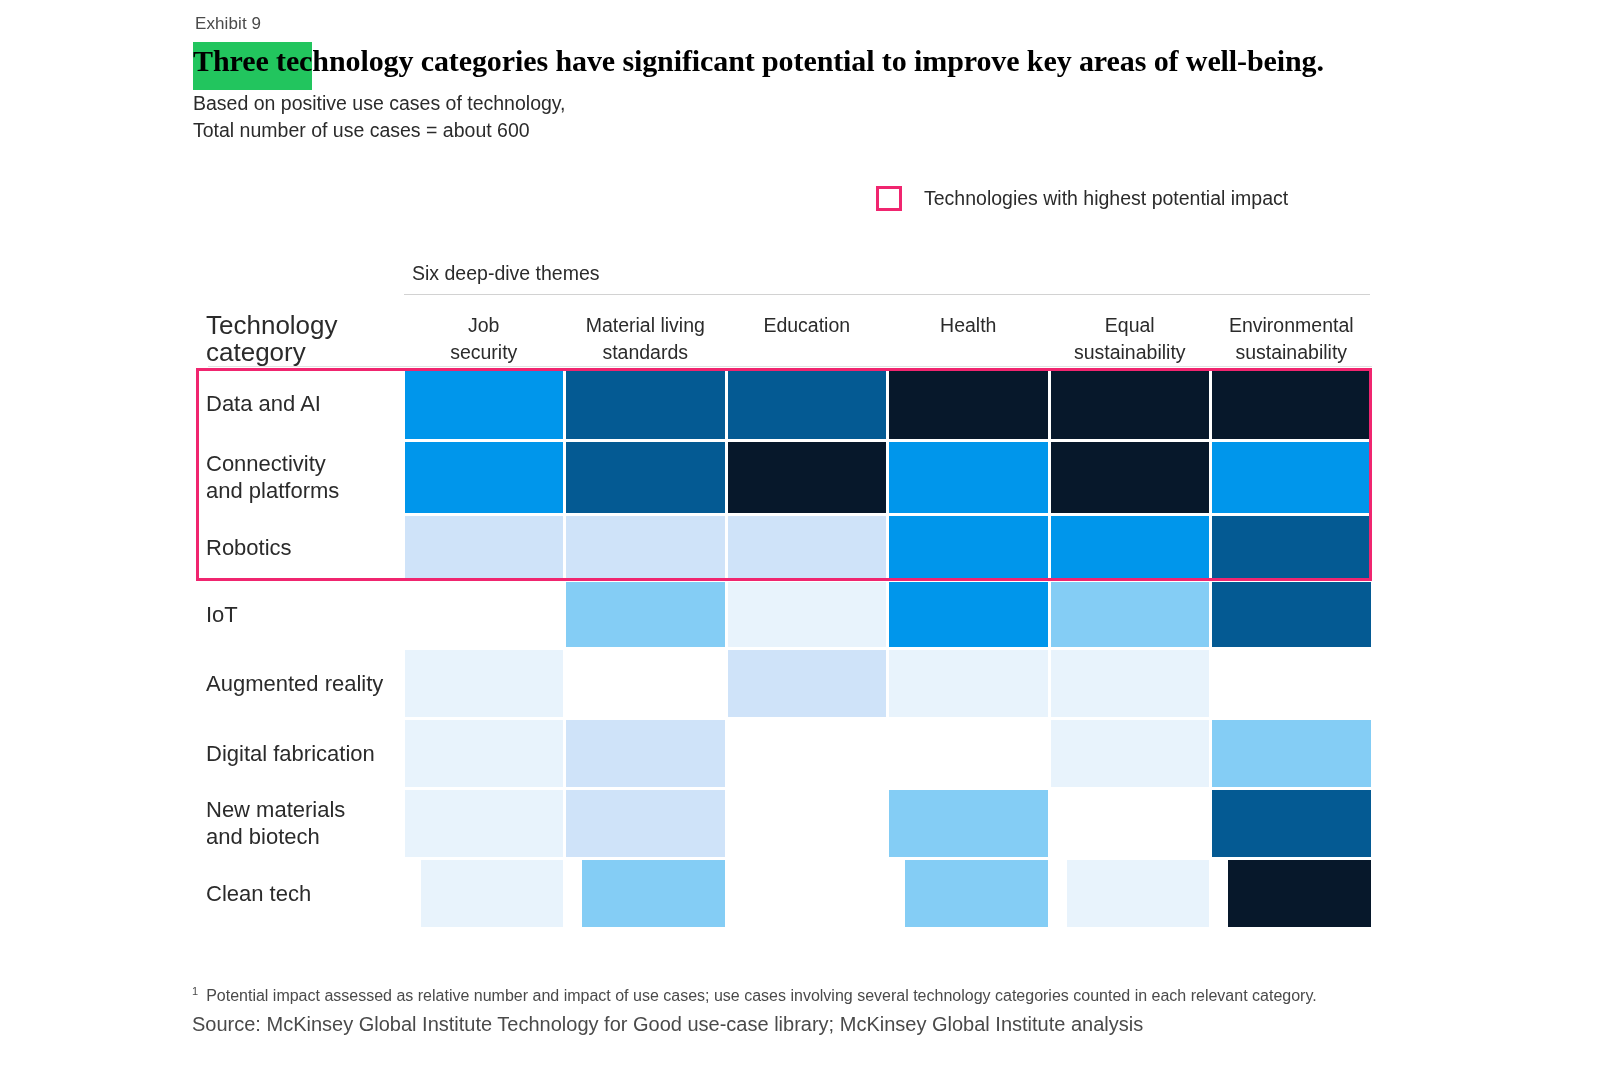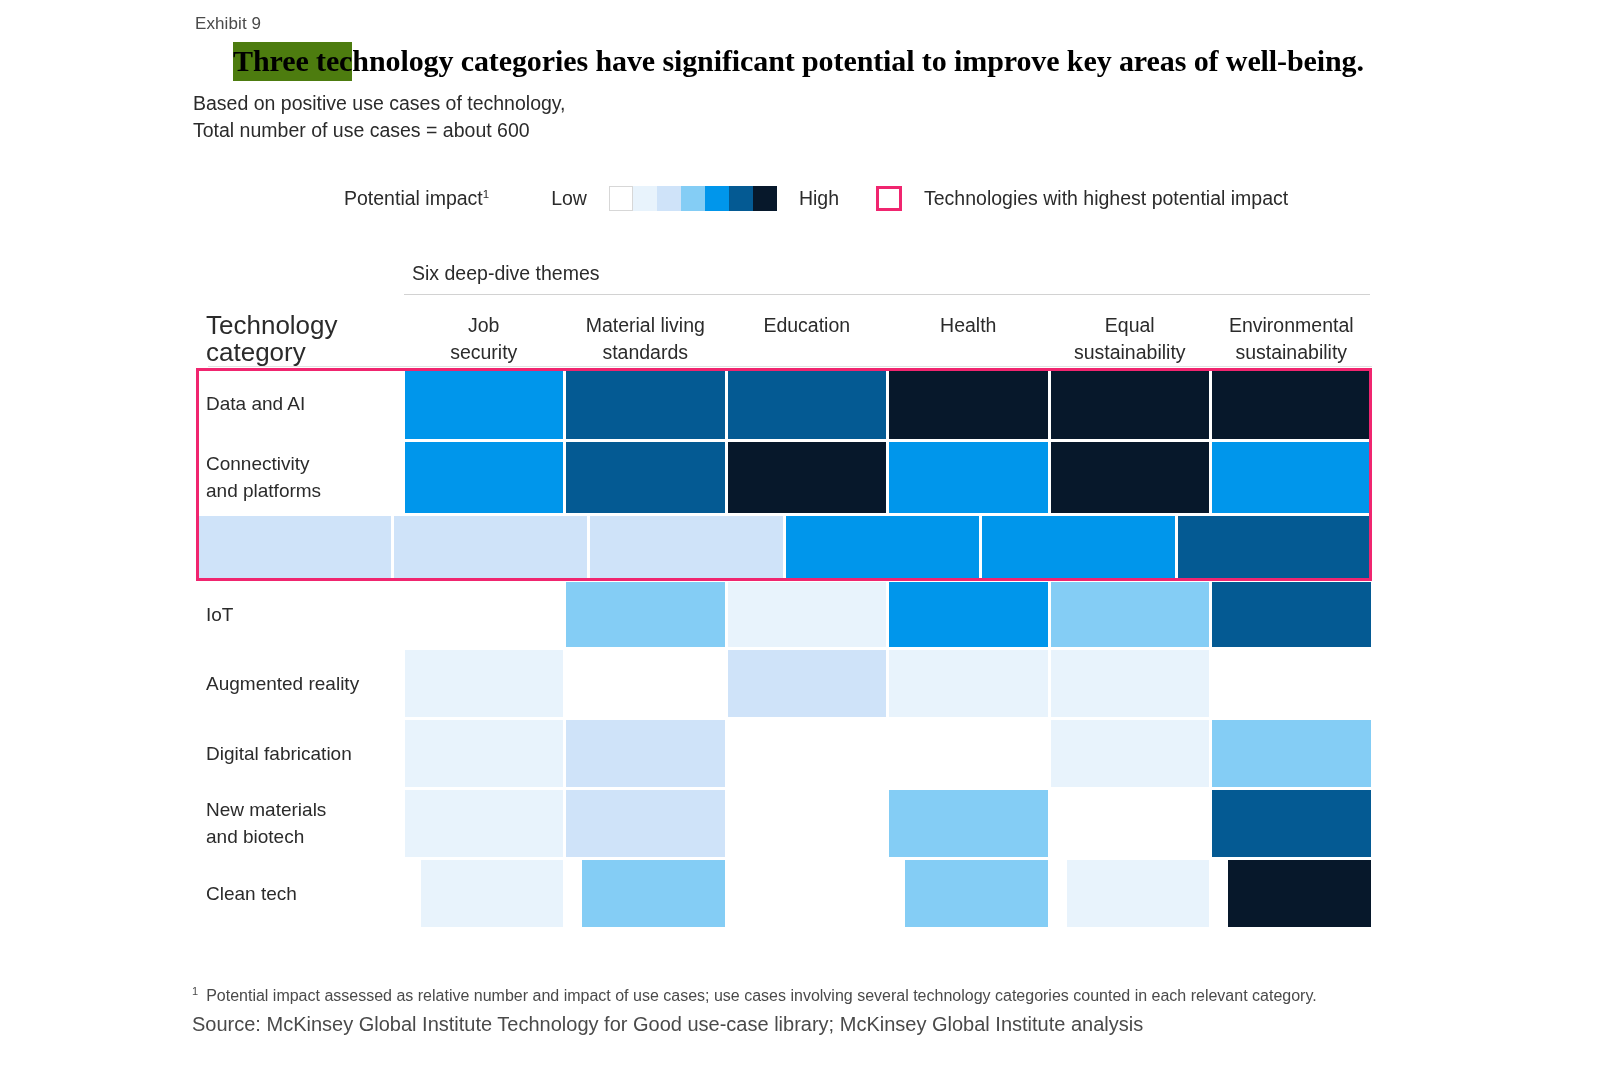--- a/index.html
+++ b/index.html
@@ -38,24 +38,23 @@
     left: 193px;
     top: 44px;
     font-family: "Liberation Serif", serif;
     font-size: 30px;
     font-weight: bold;
     color: #000000;
     letter-spacing: -0.1px;
     white-space: nowrap;
   }
   .headline .hl {
-    background: #4d7c0f;
-    padding: 2px 0 4px 0;
+    background: #22c55e;
+    padding: 2px 0 13px 0;
     box-decoration-break: clone;
-    margin-left: 40px;
   }
 
   .subtitle {
     position: absolute;
     left: 193px;
     top: 90px;
     font-size: 19.5px;
     line-height: 27px;
     color: #2b2b2b;
   }
@@ -182,21 +181,21 @@
 
   .grid-row {
     display: flex;
     align-items: stretch;
   }
   .row-label {
     width: 207px;
     flex: none;
     display: flex;
     align-items: center;
-    font-size: 19px;
+    font-size: 22px;
     line-height: 27px;
     color: #2b2b2b;
     padding-left: 10px;
     box-sizing: border-box;
     background: #ffffff;
   }
   .cell {
     flex: 1 1 0;
     margin: 1.5px 1.5px;
     box-sizing: border-box;
@@ -245,34 +244,20 @@
 
   <div class="exhibit-label">Exhibit 9</div>
 
   <div class="headline"><span class="hl">Three tec</span><span>hnology categories have significant potential to improve key areas of well-being.</span></div>
 
   <div class="subtitle">
     <div>Based on positive use cases of technology,</div>
     <div>Total number of use cases = about 600</div>
   </div>
 
-  <div class="legend">
-    <span class="legend-label"><span>Potential impact</span><sup>1</sup></span>
-    <span class="legend-low">Low</span>
-    <span class="swatches" id="legend-swatches">
-        <span class="swatch first" style="background: rgb(255, 255, 255);"></span>
-        <span class="swatch" style="background: rgb(232, 243, 252);"></span>
-        <span class="swatch" style="background: rgb(207, 227, 249);"></span>
-        <span class="swatch" style="background: rgb(132, 205, 245);"></span>
-        <span class="swatch" style="background: rgb(0, 150, 235);"></span>
-        <span class="swatch" style="background: rgb(4, 90, 147);"></span>
-        <span class="swatch" style="background: rgb(7, 24, 43);"></span>
-      </span>
-    <span class="legend-high">High</span>
-  </div>
 
   <div class="legend-box-group">
     <span class="pink-box"></span>
     <span class="legend-box-text">Technologies with highest potential impact</span>
   </div>
 
   <div class="themes-label">Six deep-dive themes</div>
   <div class="themes-rule"></div>
 
   <div class="matrix">
@@ -328,20 +313,25 @@
             </div>
           </div>
           <div class="cell" title="Connectivity and platforms / Job security" style="background: rgb(0, 150, 235);"></div>
           <div class="cell" title="Connectivity and platforms / Material living standards" style="background: rgb(4, 90, 147);"></div>
           <div class="cell" title="Connectivity and platforms / Education" style="background: rgb(7, 24, 43);"></div>
           <div class="cell" title="Connectivity and platforms / Health" style="background: rgb(0, 150, 235);"></div>
           <div class="cell" title="Connectivity and platforms / Equal opportunities" style="background: rgb(7, 24, 43);"></div>
           <div class="cell" title="Connectivity and platforms / Environmental sustainability" style="background: rgb(0, 150, 235);"></div>
         </div>
         <div class="grid-row" style="height: 66px;">
+          <div class="row-label">
+            <div>
+              <div>Robotics</div>
+            </div>
+          </div>
           <div class="cell" title="Robotics / Job security" style="background: rgb(207, 227, 249);"></div>
           <div class="cell" title="Robotics / Material living standards" style="background: rgb(207, 227, 249);"></div>
           <div class="cell" title="Robotics / Education" style="background: rgb(207, 227, 249);"></div>
           <div class="cell" title="Robotics / Health" style="background: rgb(0, 150, 235);"></div>
           <div class="cell" title="Robotics / Equal opportunities" style="background: rgb(0, 150, 235);"></div>
           <div class="cell" title="Robotics / Environmental sustainability" style="background: rgb(4, 90, 147);"></div>
         </div>
         <div class="grid-row" style="height: 68px;">
           <div class="row-label">
             <div>

